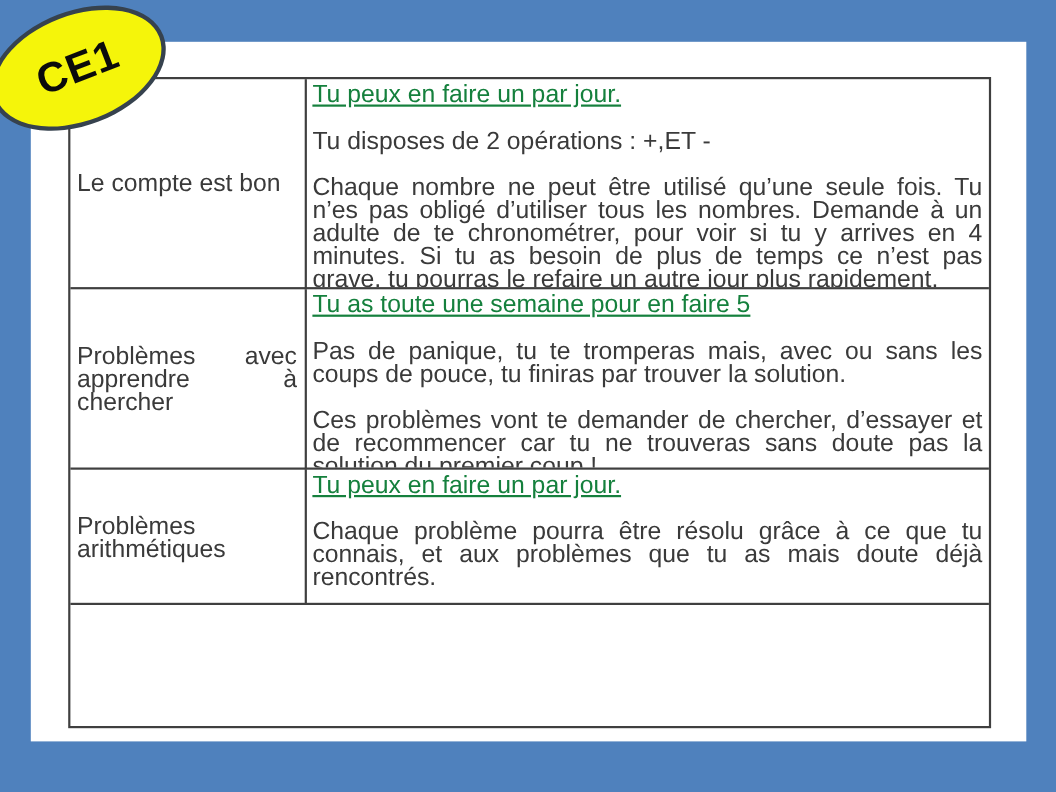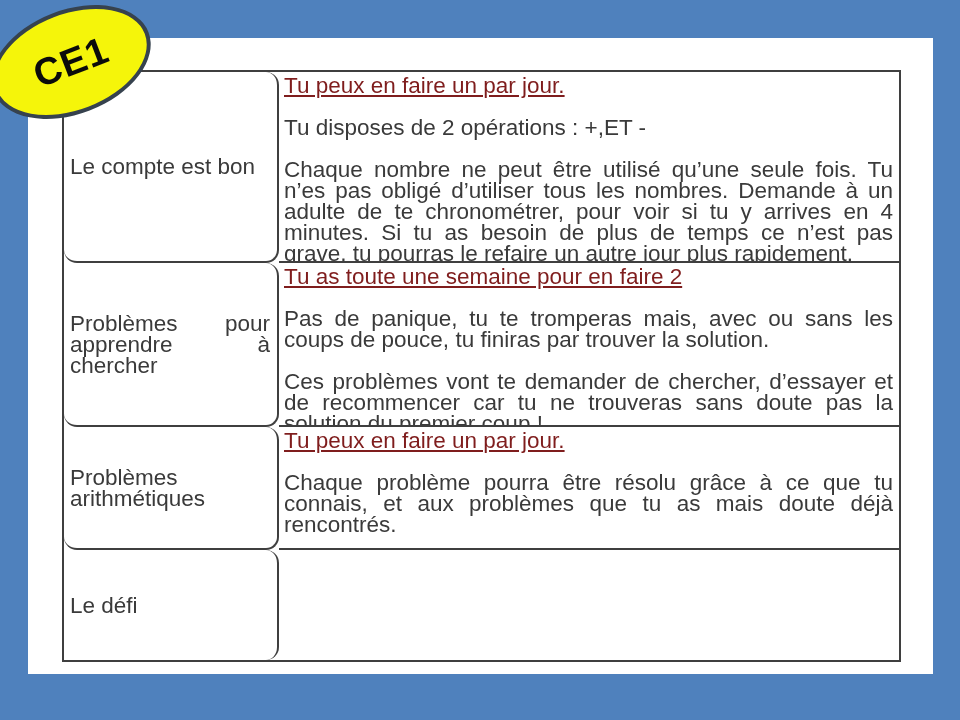--- a/index.html
+++ b/index.html
@@ -21,30 +21,29 @@
     background:#ffffff;
     color:#3A3A3A;
     font-size:22.5px;line-height:21px;
   }
   .cell{box-sizing:border-box;overflow:hidden;}
   .cell.b{border-bottom:2px solid #3F3F3F;}
   .left{
     border-right:2px solid #3F3F3F;
     display:flex;align-items:center;
     padding:0 7px 0 6px;
-    border-radius:13px;
   }
   .left .lbl{width:100%;text-align:justify;}
   .right{
     padding:3px 6px 0 5px;
     text-align:justify;
   }
   .right p{margin:0 0 21px 0;}
   .right p:last-child{margin-bottom:0;}
-  a.lnk{color:#7f1d1d;text-decoration:underline;cursor:pointer;}
+  a.lnk{color:#15803d;text-decoration:underline;cursor:pointer;}
   .badge{
     position:absolute;left:-12px;top:10px;width:158px;height:96px;
     background:#F5F50A;
     border:4px solid #36424E;
     border-radius:50%;
     transform:rotate(-21deg);
     display:flex;align-items:center;justify-content:center;
     z-index:5;
   }
   .badge span{
@@ -61,37 +60,34 @@
   <div class="cell left b">
     <div class="lbl">Le compte est bon</div>
   </div>
   <div class="cell right b">
     <p><a class="lnk">Tu peux en faire un par jour.</a></p>
     <p>Tu disposes de 2 opérations : +,ET -</p>
     <p>Chaque nombre ne peut être utilisé qu’une seule fois. Tu n’es pas obligé d’utiliser tous les nombres. Demande à un adulte de te chronométrer, pour voir si tu y arrives en 4 minutes. Si tu as besoin de plus de temps ce n’est pas grave, tu pourras le refaire un autre jour plus rapidement.</p>
   </div>
 
   <div class="cell left b">
-    <div class="lbl">Problèmes pour apprendre à chercher</div>
+    <div class="lbl">Problèmes avec apprendre à chercher</div>
   </div>
   <div class="cell right b">
-    <p><a class="lnk">Tu as toute une semaine pour en faire 2</a></p>
+    <p><a class="lnk">Tu as toute une semaine pour en faire 5</a></p>
     <p>Pas de panique, tu te tromperas mais,  avec ou sans les coups de pouce, tu finiras par trouver la solution.</p>
     <p>Ces problèmes vont te demander de chercher, d’essayer et de recommencer car tu ne trouveras sans doute pas la solution du premier coup !</p>
   </div>
 
   <div class="cell left b">
     <div class="lbl">Problèmes arithmétiques</div>
   </div>
   <div class="cell right b">
     <p><a class="lnk">Tu peux en faire un par jour.</a></p>
     <p>Chaque problème pourra être résolu grâce à ce que tu connais, et aux problèmes que tu as mais doute déjà rencontrés.</p>
   </div>
 
-  <div class="cell left">
-    <div class="lbl">Le défi</div>
-  </div>
 
 </div>
 
 <div class="badge">
   <span>CE1</span>
 </div>
 
 </body></html>

